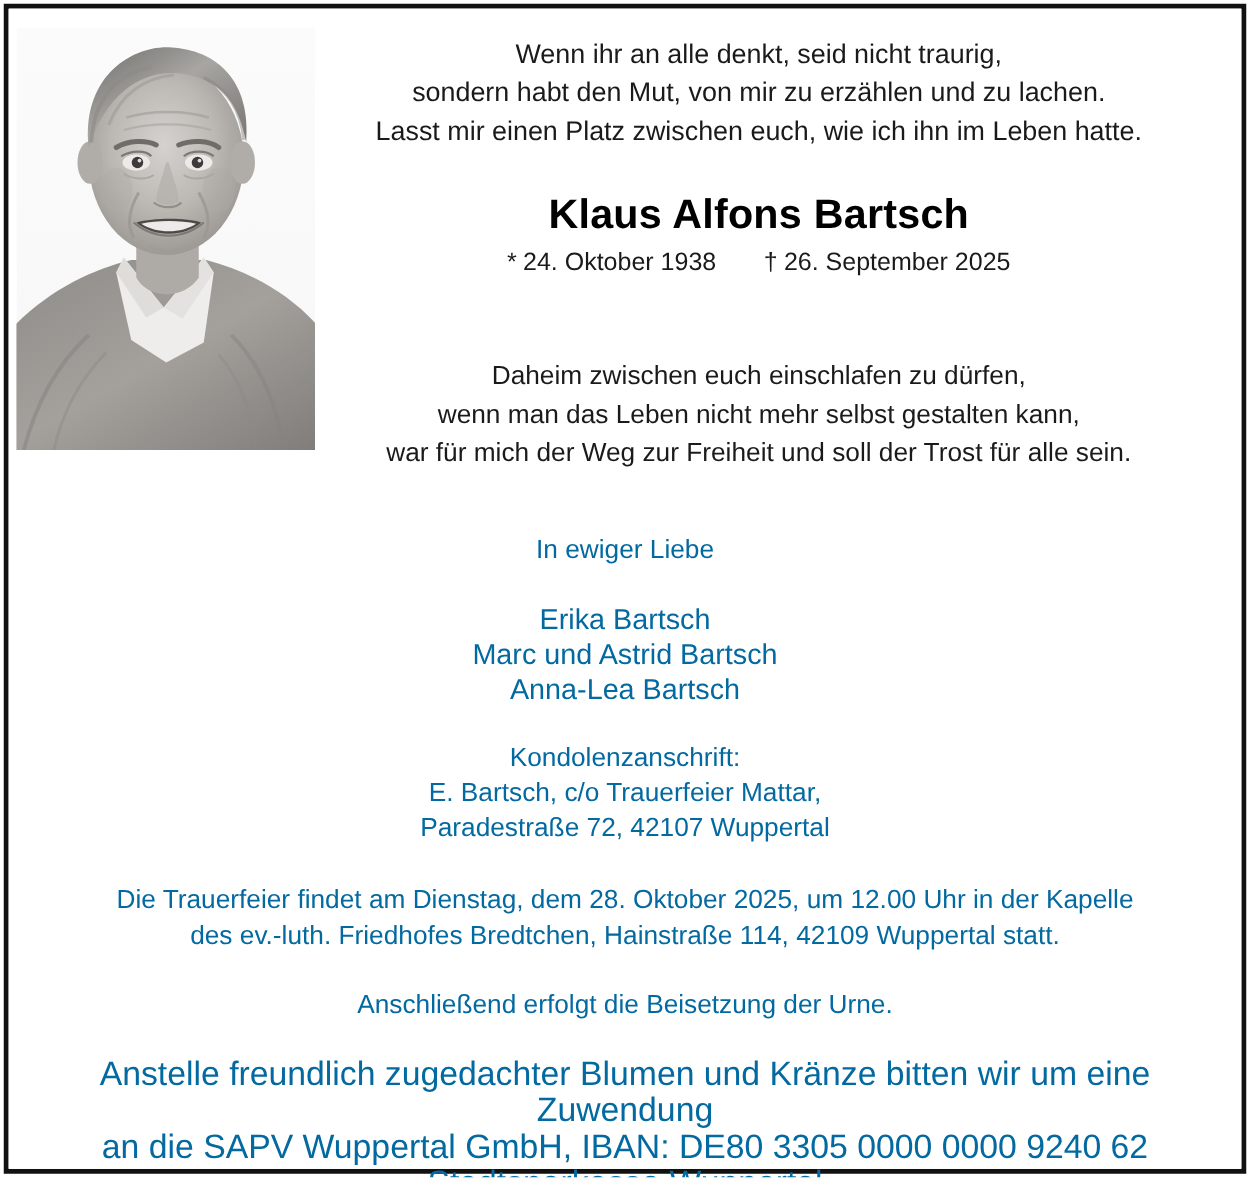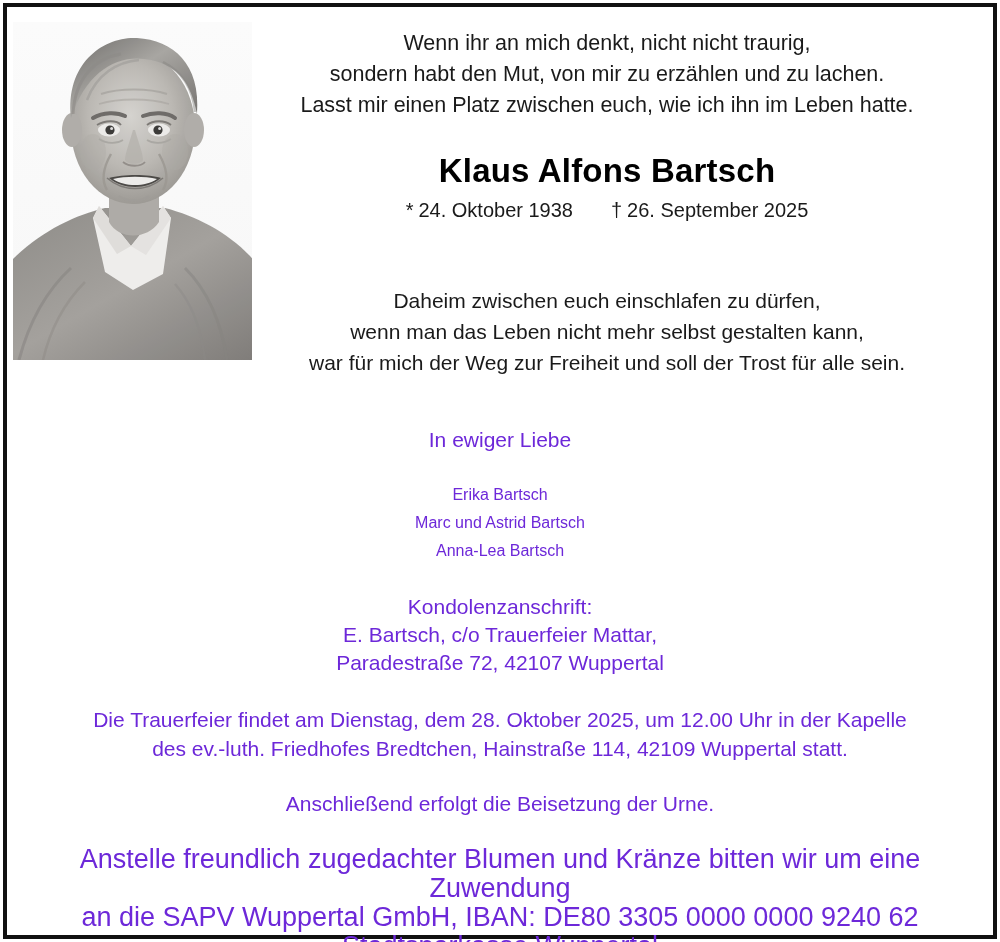--- a/index.html
+++ b/index.html
@@ -107,30 +107,30 @@
     line-height: 31px;
     color: #1a1a1a;
   }
 
   
   .block {
     position: absolute;
     left: 20px;
     width: 960px;
     text-align: center;
-    color: #6d28d9;
+    color: #0369a1;
   }
   .eternal-love {
     top: 425px;
     font-size: 21px;
     line-height: 30px;
   }
   .survivors {
     top: 481px;
-    font-size: 16px;
+    font-size: 23px;
     line-height: 28px;
   }
   .condolence {
     top: 593px;
     font-size: 21px;
     line-height: 28px;
   }
   .service {
     top: 705px;
     font-size: 21px;
@@ -241,21 +241,21 @@
         <path d="M 106 174 C 114 180 128 180 136 174" stroke="#a09d98" stroke-width="1.8" fill="none" opacity="0.7"></path>
 
         <ellipse cx="80" cy="130" rx="13" ry="18" fill="#aeaba6" opacity="0.35"></ellipse>
         <ellipse cx="162" cy="130" rx="13" ry="18" fill="#aeaba6" opacity="0.35"></ellipse>
 
         <rect x="0" y="0" width="239" height="338" fill="#808080" opacity="0.035"></rect>
       </svg>
     </div>
 
     <div class="verse-top">
-      <span class="line">Wenn ihr an mich denkt, nicht nicht traurig,</span>
+      <span class="line">Wenn ihr an alle denkt, seid nicht traurig,</span>
       <span class="line">sondern habt den Mut, von mir zu erzählen und zu lachen.</span>
       <span class="line">Lasst mir einen Platz zwischen euch, wie ich ihn im Leben hatte.</span>
     </div>
 
     <div class="name">Klaus Alfons Bartsch</div>
 
     <div class="dates">
       <span class="birth"><span class="sym">*</span><span>24. Oktober 1938</span></span><span class="death"><span class="sym">†</span><span>26. September 2025</span></span>
     </div>
 

